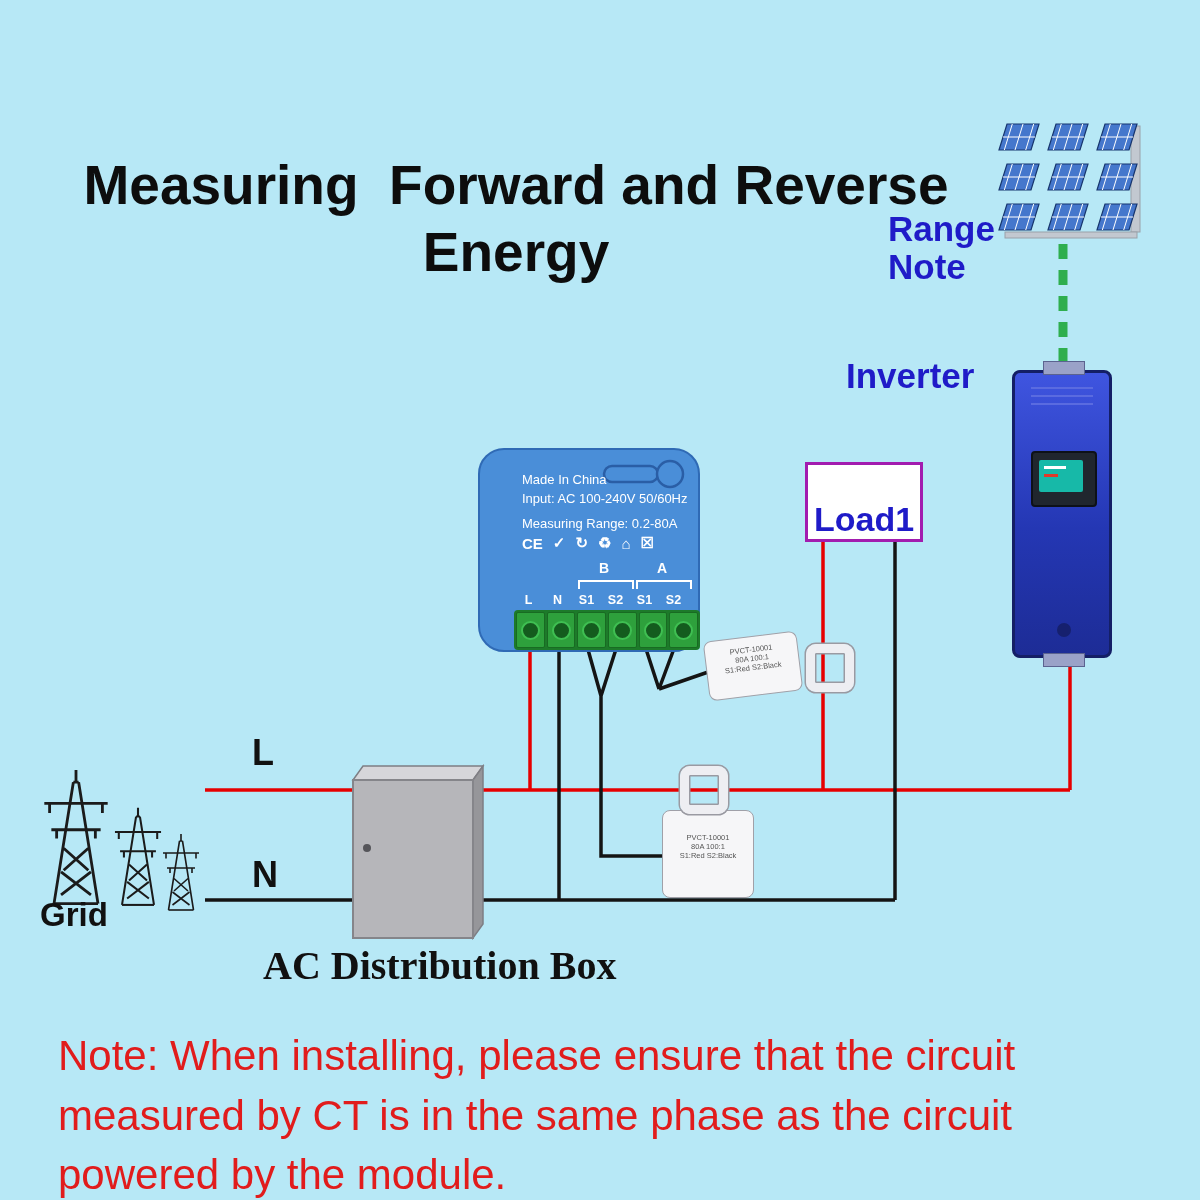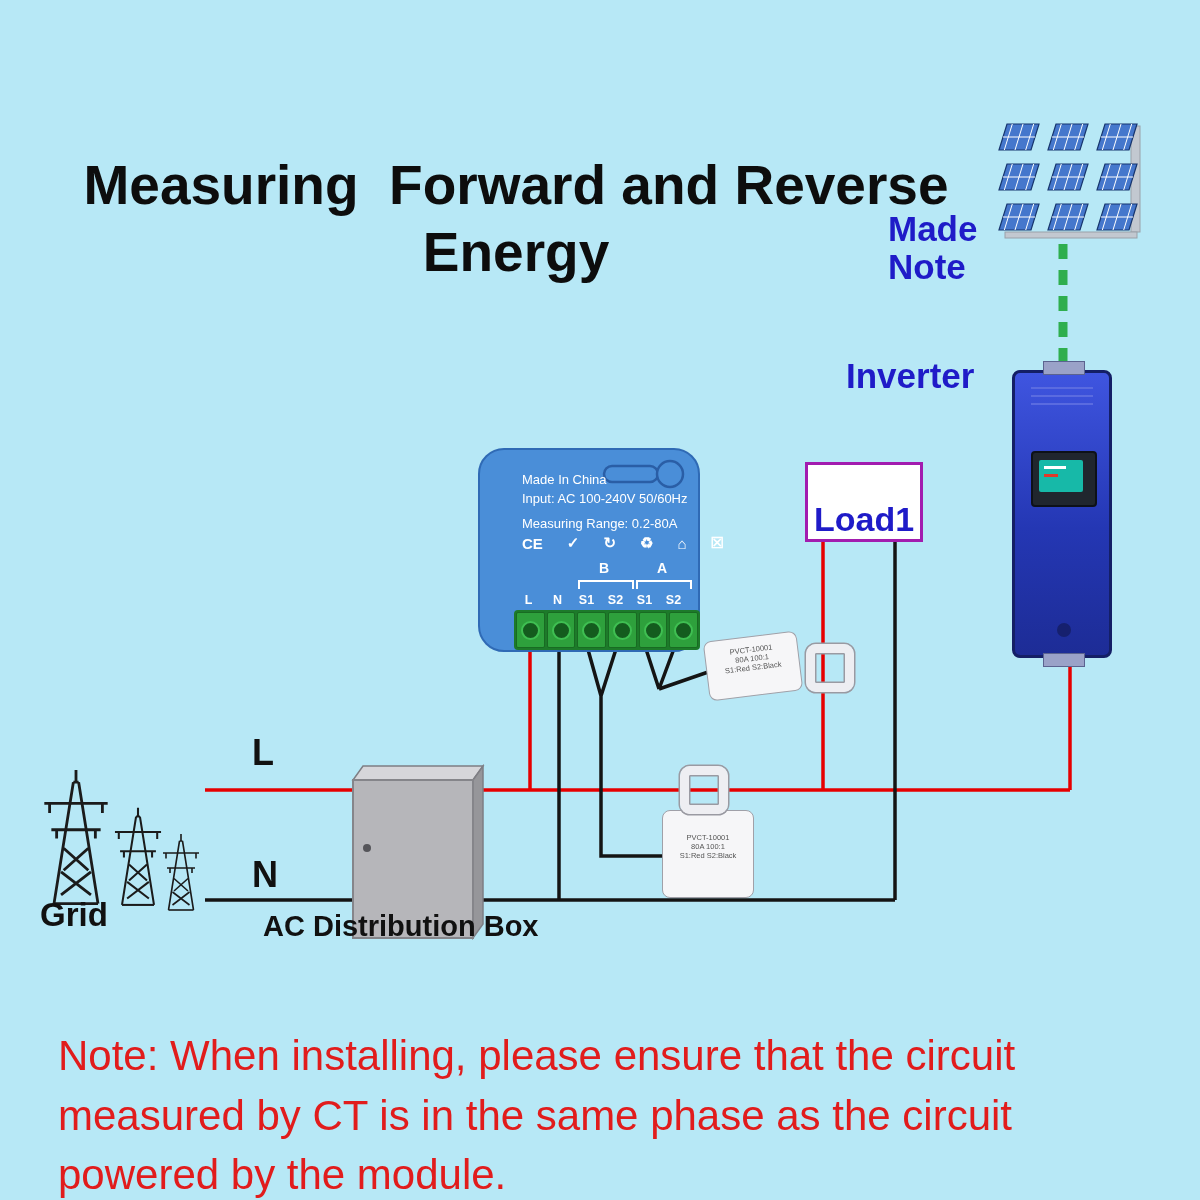--- a/index.html
+++ b/index.html
@@ -15,36 +15,36 @@
   
   .blue-label{color:#1f1bc8;font-weight:bold;z-index:3;}
   .solar-label{left:888px;top:210px;font-size:35px;line-height:1.08;}
   .inverter-label{left:846px;top:356px;font-size:35px;}
 
   
   .black-label{color:#111;font-weight:bold;z-index:3;}
   .l-label{left:252px;top:732px;font-size:36px;}
   .n-label{left:252px;top:854px;font-size:36px;}
   .grid-label{left:40px;top:896px;font-size:33px;}
-  .acbox-label{left:263px;top:910px;font-size:29px;}
+  .acbox-label{left:263px;top:942px;font-size:40px;font-family:Liberation Serif, serif;}
 
   
   .note{left:58px;top:1002px;width:1065px;color:#e11c1c;font-size:42px;line-height:1.42;z-index:3;margin-top:24px;}
 
   
   .load1-box{left:805px;top:462px;width:112px;height:74px;background:#ffffff;border:3px solid #a21caf;
              display:flex;align-items:flex-end;justify-content:center;z-index:2;}
   .load1-box span{color:#1f1bc8;font-weight:bold;font-size:34px;}
 
   
   .module{left:478px;top:448px;width:222px;height:204px;background:#4a8ed8;border:2px solid #2f6ab5;
           border-radius:26px;z-index:2;box-sizing:border-box;}
   .module .mtext{position:absolute;left:42px;color:#ffffff;font-size:13px;white-space:nowrap;}
   .module .t1{top:22px;} .module .t2{top:41px;} .module .t3{top:60px;margin-top:6px;}
-  .certs{position:absolute;left:42px;top:84px;display:flex;gap:24px;color:#ffffff;
+  .certs{position:absolute;left:42px;top:84px;display:flex;gap:10px;color:#ffffff;
          font-size:15px;font-weight:bold;align-items:center;}
   .bracket{position:absolute;top:130px;height:7px;border:2px solid #ffffff;border-bottom:none;}
   .bracket.b{left:98px;width:52px;}
   .bracket.a{left:156px;width:52px;}
   .gletter{position:absolute;top:110px;width:26px;text-align:center;color:#ffffff;
            font-weight:bold;font-size:14px;}
   .gletter.b{left:111px;} .gletter.a{left:169px;}
   .termrow{position:absolute;left:34px;top:143px;width:186px;display:flex;}
   .termrow span{width:29px;text-align:center;color:#ffffff;font-weight:bold;font-size:12.5px;}
   .termblock{position:absolute;left:34px;top:160px;width:186px;height:40px;background:#1d7a2a;
@@ -234,21 +234,21 @@
       <div>S1:Red S2:Black</div>
     </div>
     <div class="ct-ring"></div>
   </div>
 
   <div class="abs title">
     <div>Measuring  Forward and Reverse Energy</div>
   </div>
 
   <div class="abs blue-label solar-label">
-    <div>Made</div>
+    <div>Range</div>
     <div>Note</div>
   </div>
   <div class="abs blue-label inverter-label">Inverter</div>
 
   <div class="abs black-label l-label">L</div>
   <div class="abs black-label n-label">N</div>
   <div class="abs black-label grid-label">Grid</div>
   <div class="abs black-label acbox-label">AC Distribution Box</div>
 
   <div class="abs note">Note: When installing, please ensure that the circuit measured by CT is in the same phase as the circuit powered by the module.</div>

